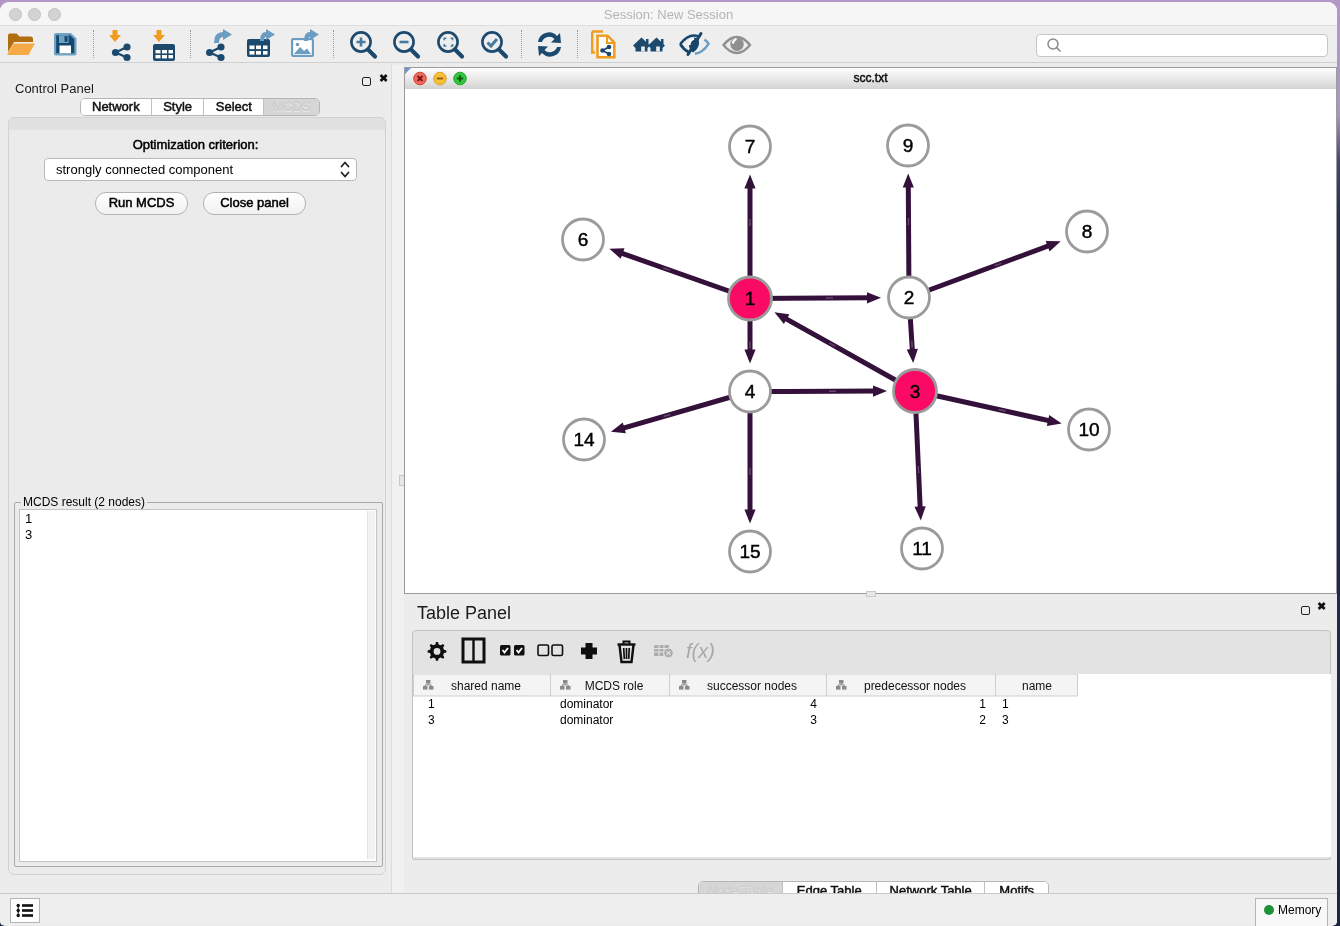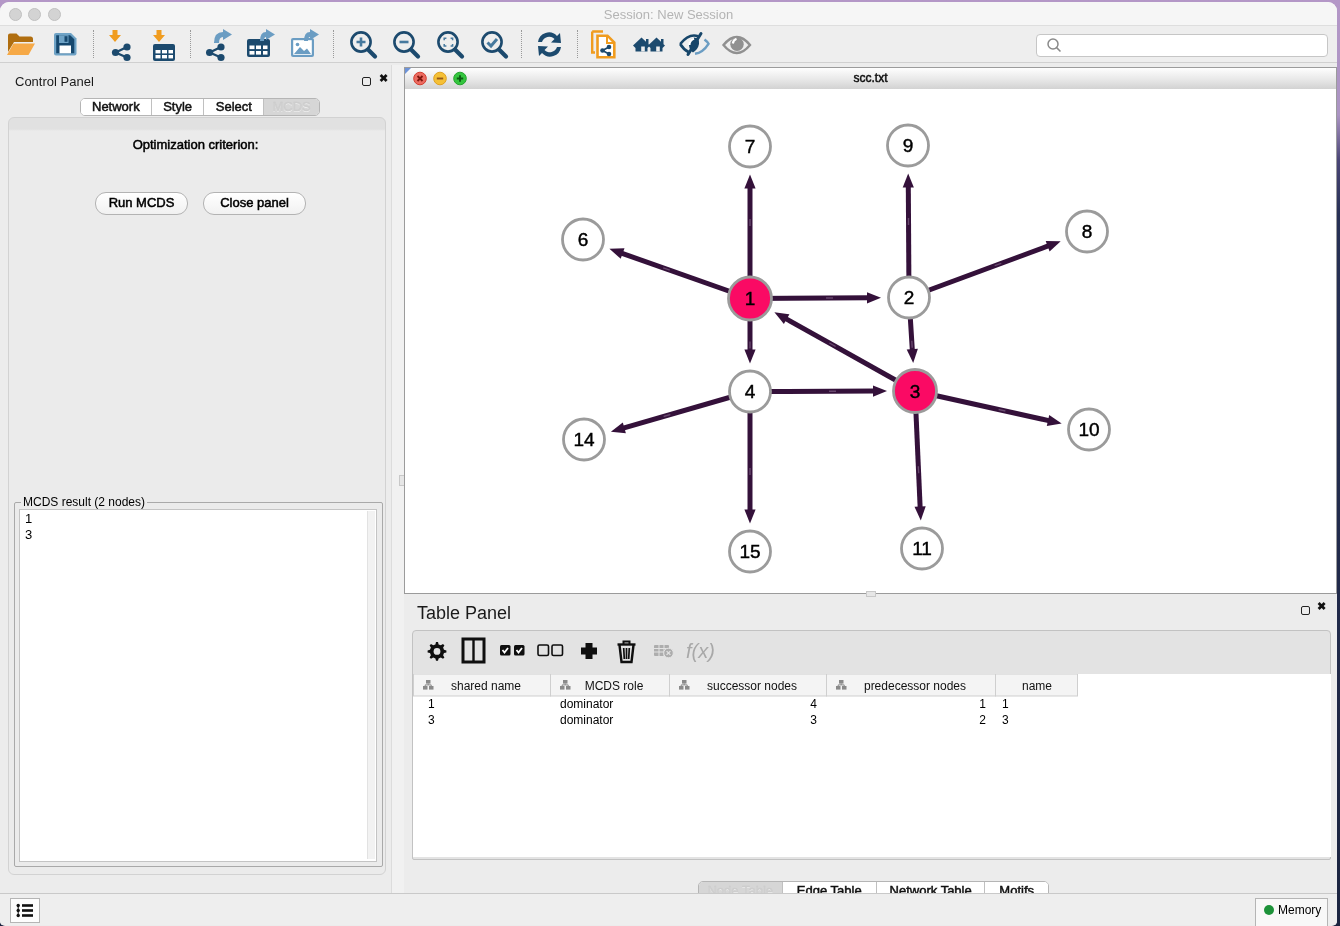--- a/index.html
+++ b/index.html
@@ -13,21 +13,21 @@
 .tl{position:absolute;top:6px;width:13px;height:13px;border-radius:50%;background:#d3d3d3;border:1px solid #c0c0c0;box-sizing:border-box;}
 #wtitle{position:absolute;top:5px;left:0;width:100%;text-align:center;font-size:13px;color:#b4b4b4;}
 
 #toolbar{position:absolute;left:0;top:24px;width:100%;height:36px;background:#eeeeee;border-bottom:1px solid #d0d0d0;}
 .sep{position:absolute;top:4px;height:28px;width:0;border-left:1px dotted #9a9a9a;}
 #search{position:absolute;left:1036px;top:8px;width:290px;height:21px;background:#fff;border:1px solid #c6c6c6;border-radius:4px;}
 
 #main{position:absolute;left:0;top:63px;width:100%;height:830px;background:#ececec;}
 
 #cpanel{position:absolute;left:0;top:0;width:391px;height:830px;background:#ececec;border-right:1px solid #dcdcdc;}
-#cp-title{position:absolute;left:15px;top:9px;font-size:13px;color:#1a1a1a;}
+#cp-title{position:absolute;left:15px;top:16px;font-size:13px;color:#1a1a1a;}
 .float-ic{position:absolute;top:12px;width:9px;height:9px;border:1.5px solid #222;border-radius:2px;box-sizing:border-box;}
 .close-ic{position:absolute;top:7px;font-size:11px;font-weight:bold;color:#111;}
 .tabs{position:absolute;display:flex;border:1px solid #b5b5b5;border-radius:5px;overflow:hidden;background:#fff;box-sizing:border-box;}
 .tab{font-size:13px;font-weight:normal;-webkit-text-stroke:0.5px currentColor;color:#111;text-align:center;background:#fff;border-right:1px solid #c0c0c0;box-sizing:border-box;}
 .tab:last-child{border-right:none;}
 .tab.sel{background:#d6d6d6;color:#cfcfcf;-webkit-text-stroke:0.5px #cccccc;text-shadow:0 1px 0 #f2f2f2;}
 #tabpane{position:absolute;left:8px;top:52px;width:376px;height:756px;border:1px solid #d2d2d2;border-radius:6px;
   background:linear-gradient(#e1e1e1 0,#e1e1e1 11px,#ebebeb 13px,#ebebeb 100%);}
 #optlabel{position:absolute;left:0;top:72px;width:100%;text-align:center;font-size:13px;font-weight:normal;-webkit-text-stroke:0.5px #000;color:#000;}
 #combo{position:absolute;left:44px;top:93px;width:313px;height:23px;background:#fff;border:1px solid #b9b9b9;border-radius:4px;box-sizing:border-box;}
@@ -227,20 +227,26 @@
       <div class="float-ic" style="left:362px"></div>
       <div class="close-ic" style="left:379px">✖</div>
       <div class="tabs" style="left:80px;top:33px;width:240px;height:18px;">
         <div class="tab" style="width:71px;line-height:16px;">Network</div>
         <div class="tab" style="width:53px;line-height:16px;">Style</div>
         <div class="tab" style="width:60px;line-height:16px;">Select</div>
         <div class="tab sel" style="width:55px;line-height:16px;">MCDS</div>
       </div>
       <div id="tabpane"></div>
       <div id="optlabel">Optimization criterion:</div>
+      <div id="combo">
+          <span>strongly connected component</span>
+          <svg width="12" height="17" style="position:absolute;right:5px;top:2px">
+<path d="M2.5,5.5 L6,1.5 L9.5,5.5 M2.5,11.5 L6,15.5 L9.5,11.5" fill="none" stroke="#222" stroke-width="1.8" stroke-linecap="round" stroke-linejoin="round"></path>
+          </svg>
+        </div>
       <div class="btn" style="left:95px;top:127px;width:93px;">Run MCDS</div>
       <div class="btn" style="left:203px;top:127px;width:103px;">Close panel</div>
       <fieldset id="mcdsres">
           <legend>MCDS result (2 nodes)</legend>
         <div id="mcdstext">1<br>3<div id="mcdsscroll"></div></div>
       </fieldset>
     </div>
     <div id="vdivider">
         <div id="vhandle"></div>
       </div>

